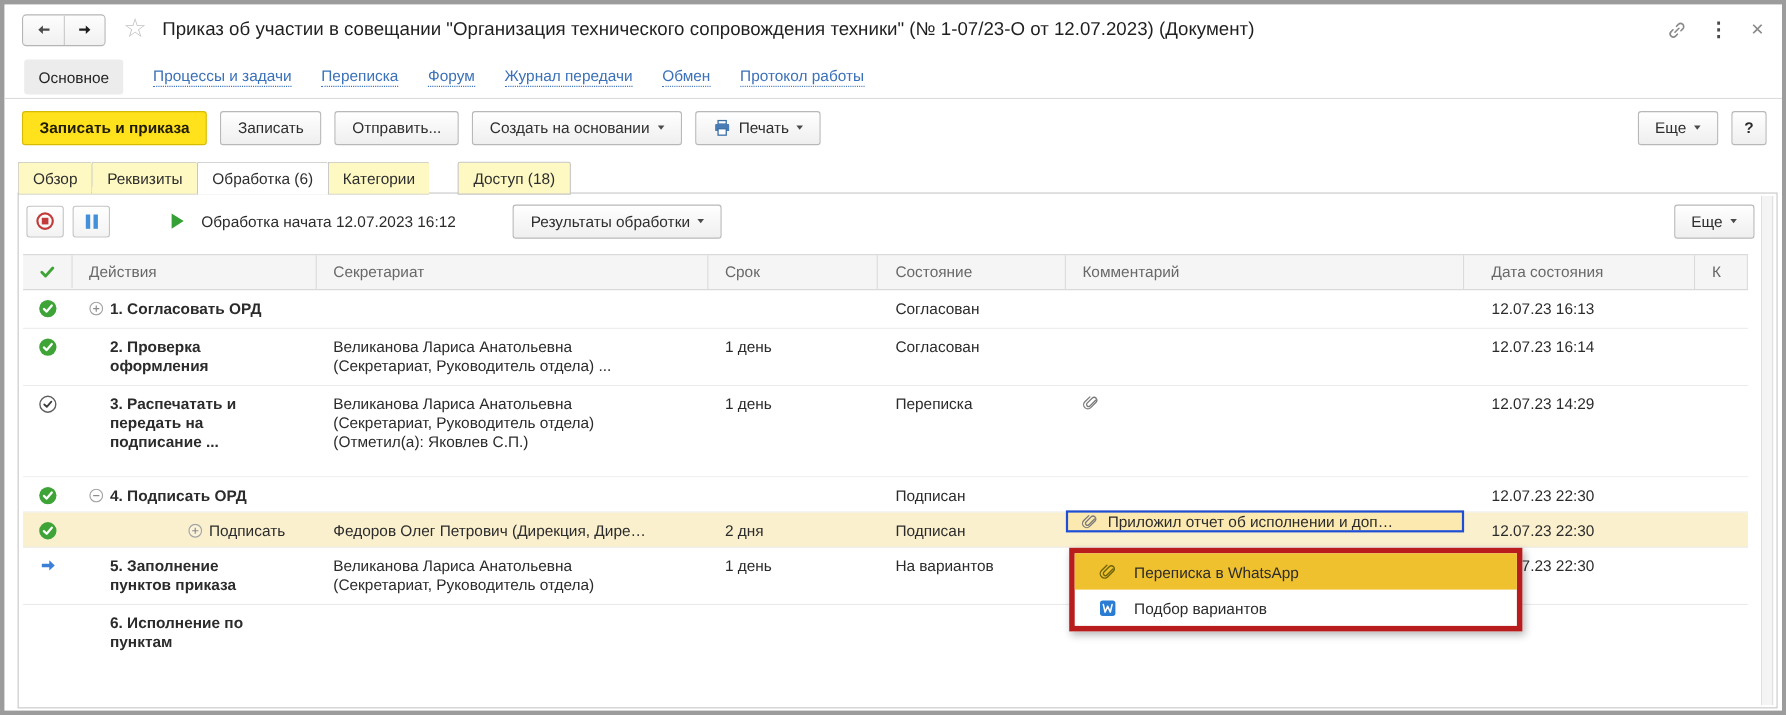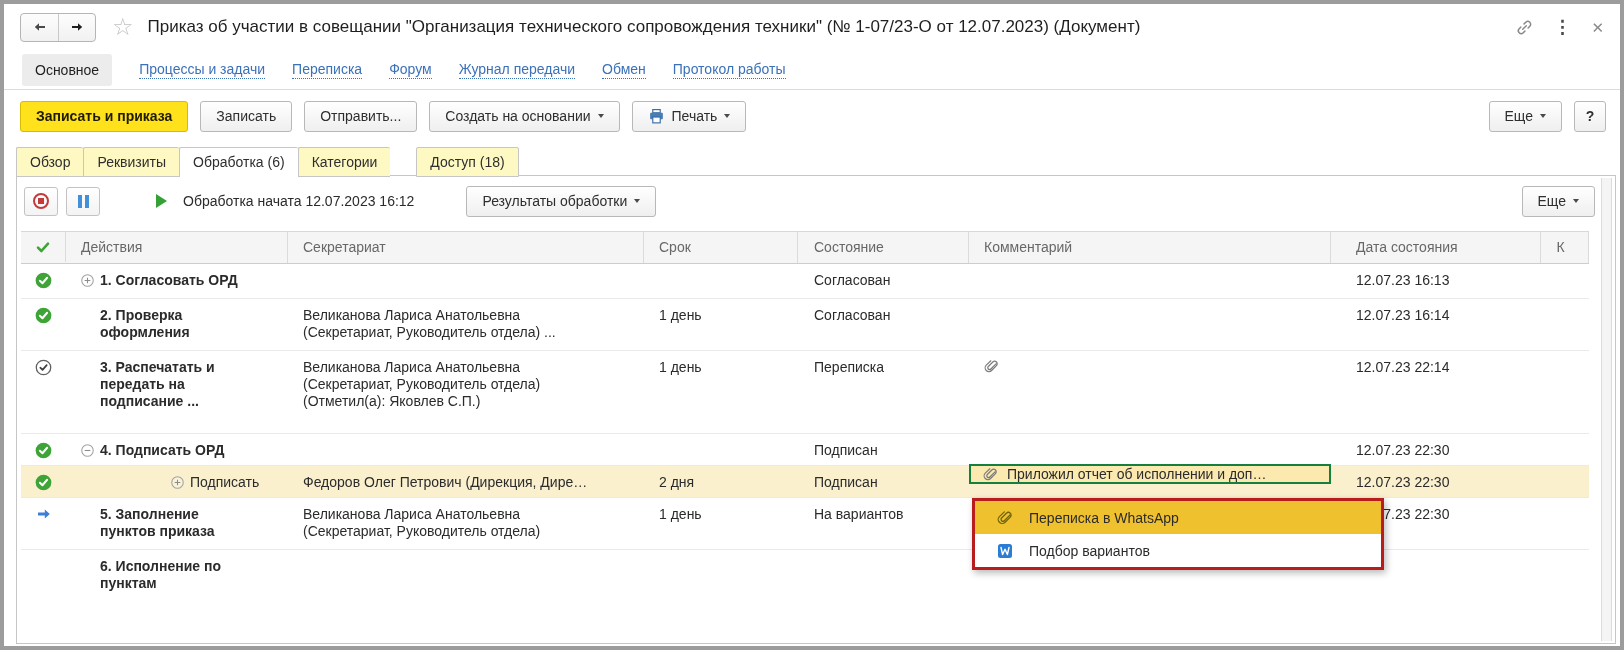--- a/index.html
+++ b/index.html
@@ -85,26 +85,26 @@
   .thead .c-icon { padding-top:7px; }
 
   .act-text { max-width:152px; }
   .bold { font-weight:bold; }
   .exp-slot { width:13px; height:13px; margin:2px 6px 0 0; flex:none; }
   .sub-ind { margin-left:90px !important; }
   .emp-text { max-width:300px; }
   .nowrap { white-space:nowrap; }
 
   
-  .sel-cell { margin:-2px 0; border:2px solid #15803d; background:#FBE9AF; display:flex; align-items:center;
+  .sel-cell { margin:-2px 0; border:2px solid #1d4ed8; background:#FBE9AF; display:flex; align-items:center;
               gap:9px; padding:0 6px 0 12px; white-space:nowrap; overflow:hidden; z-index:2; }
 
   
   .ctxmenu { position:absolute; top:322px; left:955px; width:412px; background:#fff;
-             border:3px solid #b91c1c; box-shadow:2px 3px 7px rgba(0,0,0,0.28); z-index:5; }
+             border:5px solid #b91c1c; box-shadow:2px 3px 7px rgba(0,0,0,0.28); z-index:5; }
   .ctxitem { display:flex; align-items:center; gap:16px; height:33px; padding:0 10px 0 22px; font-size:14px; cursor:pointer; }
   .ctxitem.hl { background:#F0C12F; }
 
   
   .vscroll { position:absolute; top:2px; bottom:2px; right:3px; width:11px; background:#FCFCFC;
              border-left:1px solid #DCDCDC; border-right:1px solid #DCDCDC; }
   .vthumb { position:absolute; top:0; left:0; right:0; height:100%; background:#F4F4F4; }
 
   svg { display:block; }
 </style>
@@ -302,21 +302,21 @@
         </div>
         <div class="cell c-term">1 день</div>
         <div class="cell c-state">Переписка</div>
         <div class="cell c-comm">
           <span>
             <svg width="15" height="15" viewBox="0 0 16 16" fill="none" stroke="#7A7A7A" stroke-width="1.25" stroke-linecap="round">
               <path d="M12.8 5.2 L7.3 10.7 a1.9 1.9 0 0 1 -2.7 -2.7 L9.4 3.2 a2.75 2.75 0 0 1 3.9 3.9 L8.1 12.3 a4 4 0 0 1 -5.7 -5.7 L7.3 1.9"></path>
             </svg>
           </span>
         </div>
-        <div class="cell c-date">12.07.23 22:14</div>
+        <div class="cell c-date">12.07.23 14:29</div>
         <div class="cell c-k"></div>
       </div>
 
       <div class="trow" style="height:32px">
         <div class="cell c-icon">
           <span>
             <svg width="17" height="17" viewBox="0 0 16 16">
                 <circle cx="8" cy="8" r="7.4" fill="#3EA437"></circle>
                 <path d="M4.6 8.3 L7 10.6 L11.4 5.4" stroke="#fff" stroke-width="1.9" fill="none" stroke-linecap="round" stroke-linejoin="round"></path>
               </svg>

